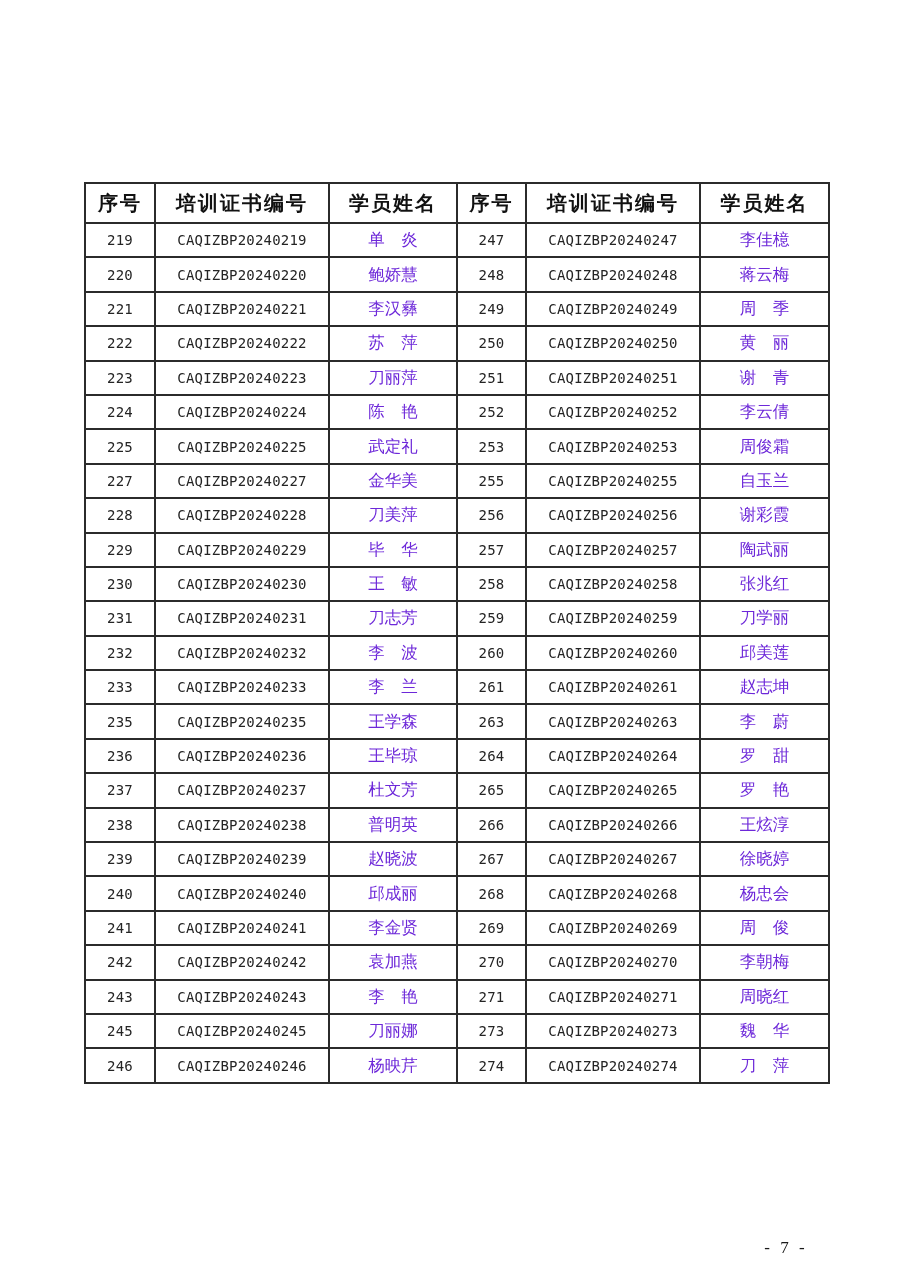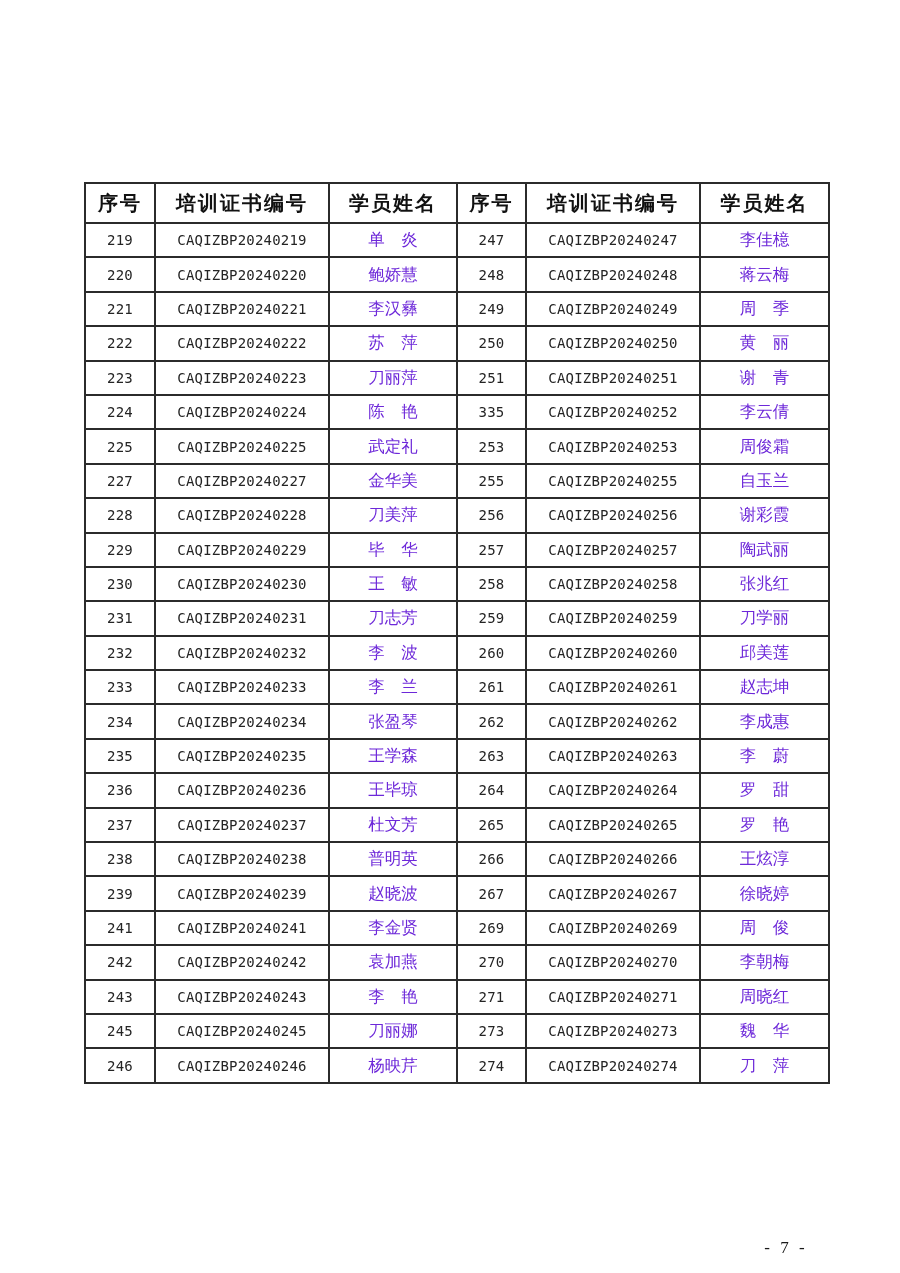--- a/index.html
+++ b/index.html
@@ -133,21 +133,21 @@
     <td class="cert-cell">CAQIZBP20240223</td>
     <td class="name-cell">刀丽萍</td>
     <td class="serial-cell">251</td>
     <td class="cert-cell">CAQIZBP20240251</td>
     <td class="name-cell">谢　青</td>
   </tr>
         <tr>
     <td class="serial-cell">224</td>
     <td class="cert-cell">CAQIZBP20240224</td>
     <td class="name-cell">陈　艳</td>
-    <td class="serial-cell">335</td>
+    <td class="serial-cell">252</td>
     <td class="cert-cell">CAQIZBP20240252</td>
     <td class="name-cell">李云倩</td>
   </tr>
         <tr>
     <td class="serial-cell">225</td>
     <td class="cert-cell">CAQIZBP20240225</td>
     <td class="name-cell">武定礼</td>
     <td class="serial-cell">253</td>
     <td class="cert-cell">CAQIZBP20240253</td>
     <td class="name-cell">周俊霜</td>
@@ -202,28 +202,20 @@
   </tr>
         <tr>
     <td class="serial-cell">233</td>
     <td class="cert-cell">CAQIZBP20240233</td>
     <td class="name-cell">李　兰</td>
     <td class="serial-cell">261</td>
     <td class="cert-cell">CAQIZBP20240261</td>
     <td class="name-cell">赵志坤</td>
   </tr>
         <tr>
-    <td class="serial-cell">234</td>
-    <td class="cert-cell">CAQIZBP20240234</td>
-    <td class="name-cell">张盈琴</td>
-    <td class="serial-cell">262</td>
-    <td class="cert-cell">CAQIZBP20240262</td>
-    <td class="name-cell">李成惠</td>
-  </tr>
-        <tr>
     <td class="serial-cell">235</td>
     <td class="cert-cell">CAQIZBP20240235</td>
     <td class="name-cell">王学森</td>
     <td class="serial-cell">263</td>
     <td class="cert-cell">CAQIZBP20240263</td>
     <td class="name-cell">李　蔚</td>
   </tr>
         <tr>
     <td class="serial-cell">236</td>
     <td class="cert-cell">CAQIZBP20240236</td>
@@ -250,20 +242,28 @@
   </tr>
         <tr>
     <td class="serial-cell">239</td>
     <td class="cert-cell">CAQIZBP20240239</td>
     <td class="name-cell">赵晓波</td>
     <td class="serial-cell">267</td>
     <td class="cert-cell">CAQIZBP20240267</td>
     <td class="name-cell">徐晓婷</td>
   </tr>
         <tr>
+    <td class="serial-cell">240</td>
+    <td class="cert-cell">CAQIZBP20240240</td>
+    <td class="name-cell">邱成丽</td>
+    <td class="serial-cell">268</td>
+    <td class="cert-cell">CAQIZBP20240268</td>
+    <td class="name-cell">杨忠会</td>
+  </tr>
+        <tr>
     <td class="serial-cell">241</td>
     <td class="cert-cell">CAQIZBP20240241</td>
     <td class="name-cell">李金贤</td>
     <td class="serial-cell">269</td>
     <td class="cert-cell">CAQIZBP20240269</td>
     <td class="name-cell">周　俊</td>
   </tr>
         <tr>
     <td class="serial-cell">242</td>
     <td class="cert-cell">CAQIZBP20240242</td>

